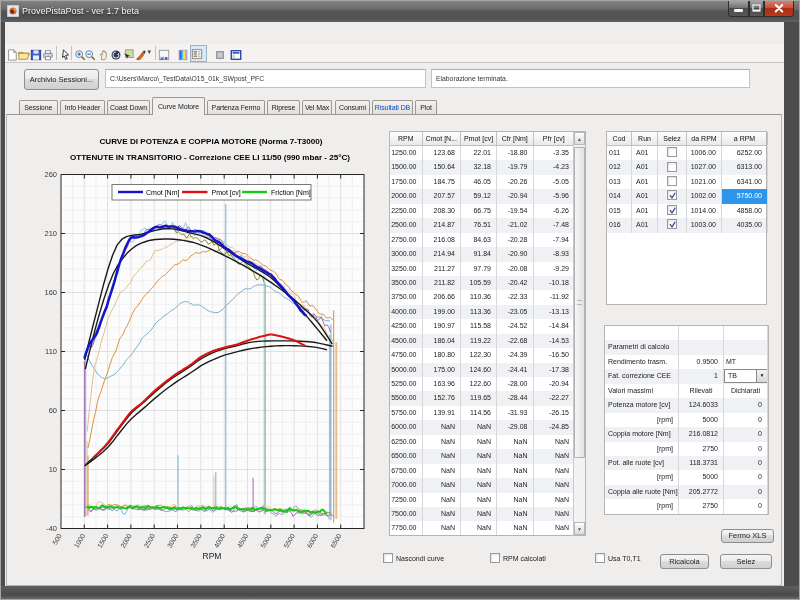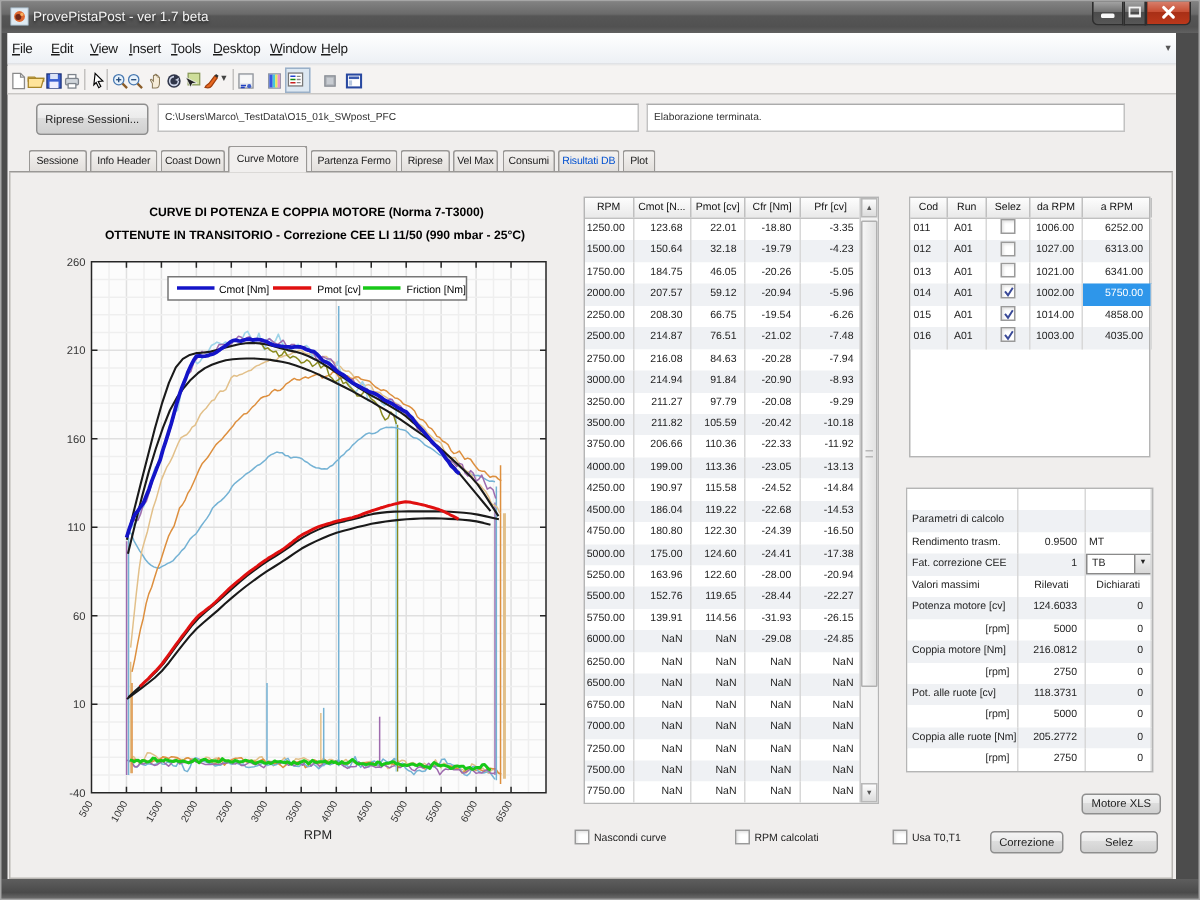--- a/index.html
+++ b/index.html
@@ -71,31 +71,20 @@
       <rect x="5" y="8" width="9" height="3" rx="1" fill="#f8f8f8"></rect>
     </svg></div>
 <div class="wbtn" id="bmax"><svg width="13" height="14" viewBox="0 0 13 14" xmlns="http://www.w3.org/2000/svg">
       <rect x="3" y="4" width="7" height="6" fill="none" stroke="#f4f4f4" stroke-width="1.2"></rect>
       <line x1="3" y1="9.4" x2="10" y2="9.4" stroke="#f4f4f4" stroke-width="1.6"></line>
     </svg></div>
 <div class="wbtn" id="bclose"><svg width="28" height="14" viewBox="0 0 28 14" xmlns="http://www.w3.org/2000/svg">
       <path d="M10.8 4l6.4 6.4M17.2 4l-6.4 6.4" stroke="#fff" stroke-width="2.1" stroke-linecap="round"></path>
     </svg></div>
 <div id="client">
-  <div id="menubar">
-    <div class="mi" style="left:3px"><u>F</u>ile</div>
-    <div class="mi" style="left:29px"><u>E</u>dit</div>
-    <div class="mi" style="left:55px"><u>V</u>iew</div>
-    <div class="mi" style="left:81px"><u>I</u>nsert</div>
-    <div class="mi" style="left:109px"><u>T</u>ools</div>
-    <div class="mi" style="left:137px"><u>D</u>esktop</div>
-    <div class="mi" style="left:175px"><u>W</u>indow</div>
-    <div class="mi" style="left:209px"><u>H</u>elp</div>
-    <div id="marrow">▾</div>
-  </div>
   <div id="toolbar">
       <div class="ticon" style="left:1px;width:13px"><svg width="12" height="12" viewBox="0 0 14 14" xmlns="http://www.w3.org/2000/svg">
           <path d="M3 1h6l3 3v9H3z" fill="#fff" stroke="#8a8a8a"></path>
           <path d="M9 1v3h3" fill="none" stroke="#8a8a8a"></path>
         </svg></div>
       <div class="ticon" style="left:12.5px;width:13px"><svg width="12" height="12" viewBox="0 0 14 14" xmlns="http://www.w3.org/2000/svg">
           <path d="M1 4h5l1 1h6v2H1z" fill="#f0c96a" stroke="#a8862a"></path>
           <path d="M1 12V5h12l-2 7z" fill="#ffe49a" stroke="#a8862a"></path>
         </svg></div>
       <div class="ticon" style="left:25px;width:13px"><svg width="12" height="12" viewBox="0 0 14 14" xmlns="http://www.w3.org/2000/svg">
@@ -167,21 +156,21 @@
       <div class="ticon" style="left:209px;width:13px"><svg width="12" height="12" viewBox="0 0 14 14" xmlns="http://www.w3.org/2000/svg">
           <rect x="3" y="3" width="8" height="8" fill="#b0b4ba" stroke="#888c94"></rect>
           <rect x="4.5" y="4.5" width="5" height="5" fill="#c8ccd2"></rect>
         </svg></div>
       <div class="ticon" style="left:224.5px;width:13px"><svg width="12" height="12" viewBox="0 0 14 14" xmlns="http://www.w3.org/2000/svg">
           <rect x="1.5" y="2" width="11" height="10" fill="#fff" stroke="#2848a0" stroke-width="1.6"></rect>
           <rect x="3" y="3.5" width="8" height="2" fill="#3a5ab0"></rect>
           <rect x="3" y="6.5" width="2.5" height="4" fill="#b8c8e0"></rect>
         </svg></div>
     </div>
-  <div id="abtn">Riprese Sessioni...</div>
+  <div id="abtn">Archivio Sessioni...</div>
   <div class="field" style="left:100px;width:321px">C:\Users\Marco\_TestData\O15_01k_SWpost_PFC</div>
   <div class="field" style="left:426px;width:319px">Elaborazione terminata.</div>
   <div id="tabbar">
       <div class="tab" style="left:14px;width:38.5px;">Sessione</div>
       <div class="tab" style="left:55px;width:45px;">Info Header</div>
       <div class="tab" style="left:102px;width:43px;">Coast Down</div>
       <div class="tab active" style="left:147px;width:53px;">Curve Motore</div>
       <div class="tab" style="left:202px;width:58px;">Partenza Fermo</div>
       <div class="tab" style="left:262px;width:33px;">Riprese</div>
       <div class="tab" style="left:297px;width:30px;">Vel Max</div>
@@ -676,19 +665,19 @@
       <div class="c pl l">Coppia alle ruote [Nm]</div>
       <div class="c pm">205.2772</div>
       <div class="c pr">0</div>
     </div>
 <div class="tr" style="background:#ffffff">
       <div class="c pl r">[rpm]</div>
       <div class="c pm">2750</div>
       <div class="c pr">0</div>
     </div>
   </div>
-<div class="btn" id="salva" style="left:721px;top:528.5px;width:53px;height:14.5px;line-height:12.5px">Motore XLS</div>
+<div class="btn" id="salva" style="left:721px;top:528.5px;width:53px;height:14.5px;line-height:12.5px">Fermo XLS</div>
 <div class="cbrow" style="left:383px;top:555px"><span class="cb"></span>Nascondi curve</div>
 <div class="cbrow" style="left:490px;top:555px"><span class="cb"></span>RPM calcolati</div>
 <div class="cbrow" style="left:595px;top:555px"><span class="cb"></span>Usa T0,T1</div>
-<div class="btn" style="left:660px;top:554px;width:49px;height:15px;line-height:13px">Correzione</div>
+<div class="btn" style="left:660px;top:554px;width:49px;height:15px;line-height:13px">Ricalcola</div>
 <div class="btn" style="left:720px;top:554px;width:52px;height:15px;line-height:13px">Selez</div>
 <div id="botframe"></div>
 <div id="outerline"></div>
 </body></html>

